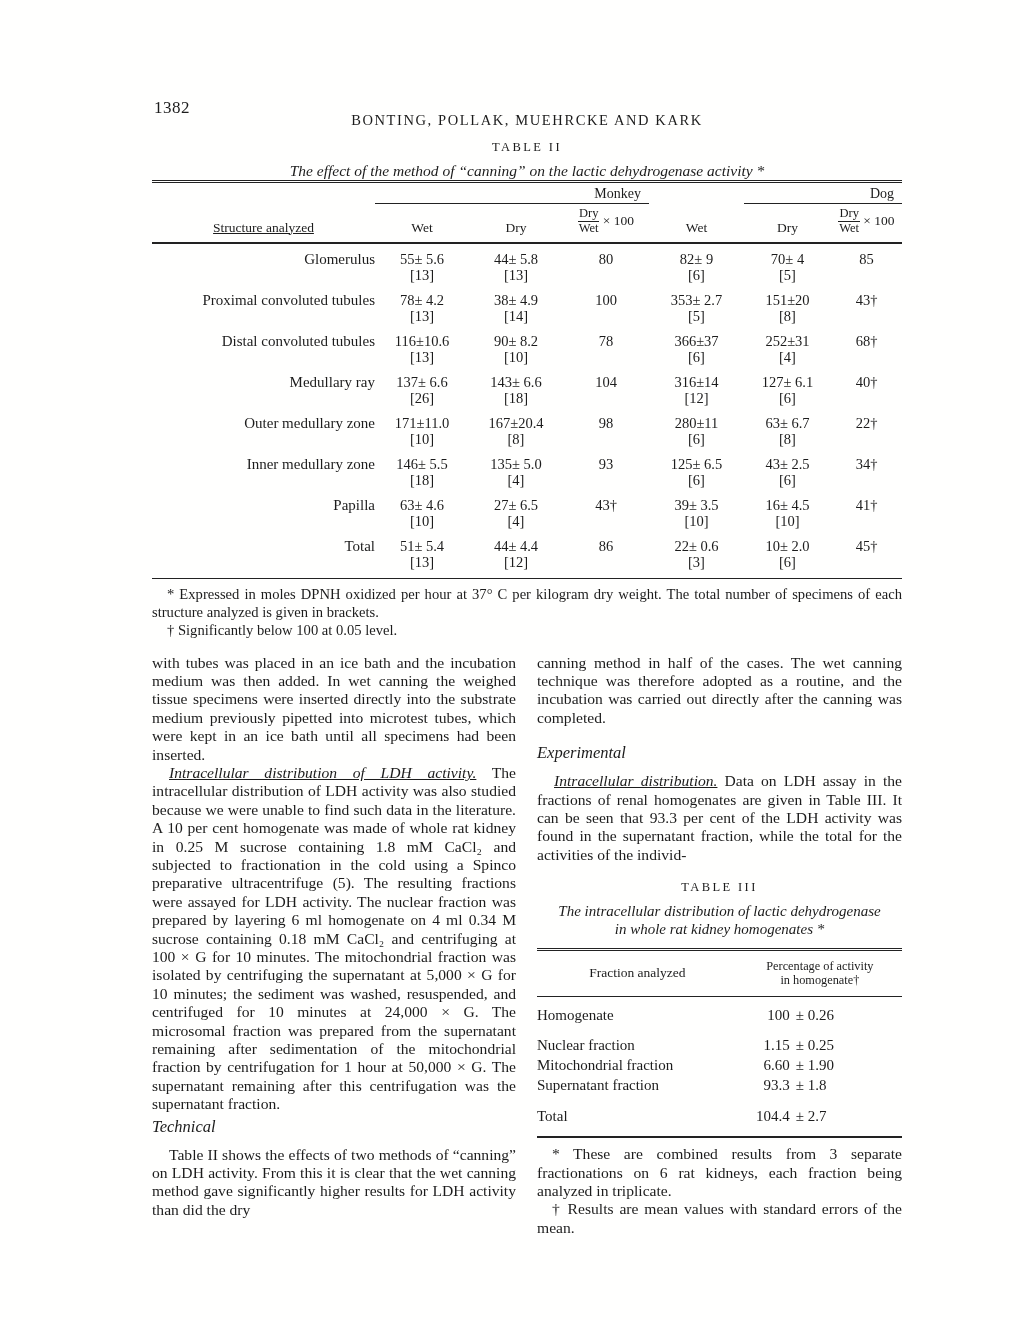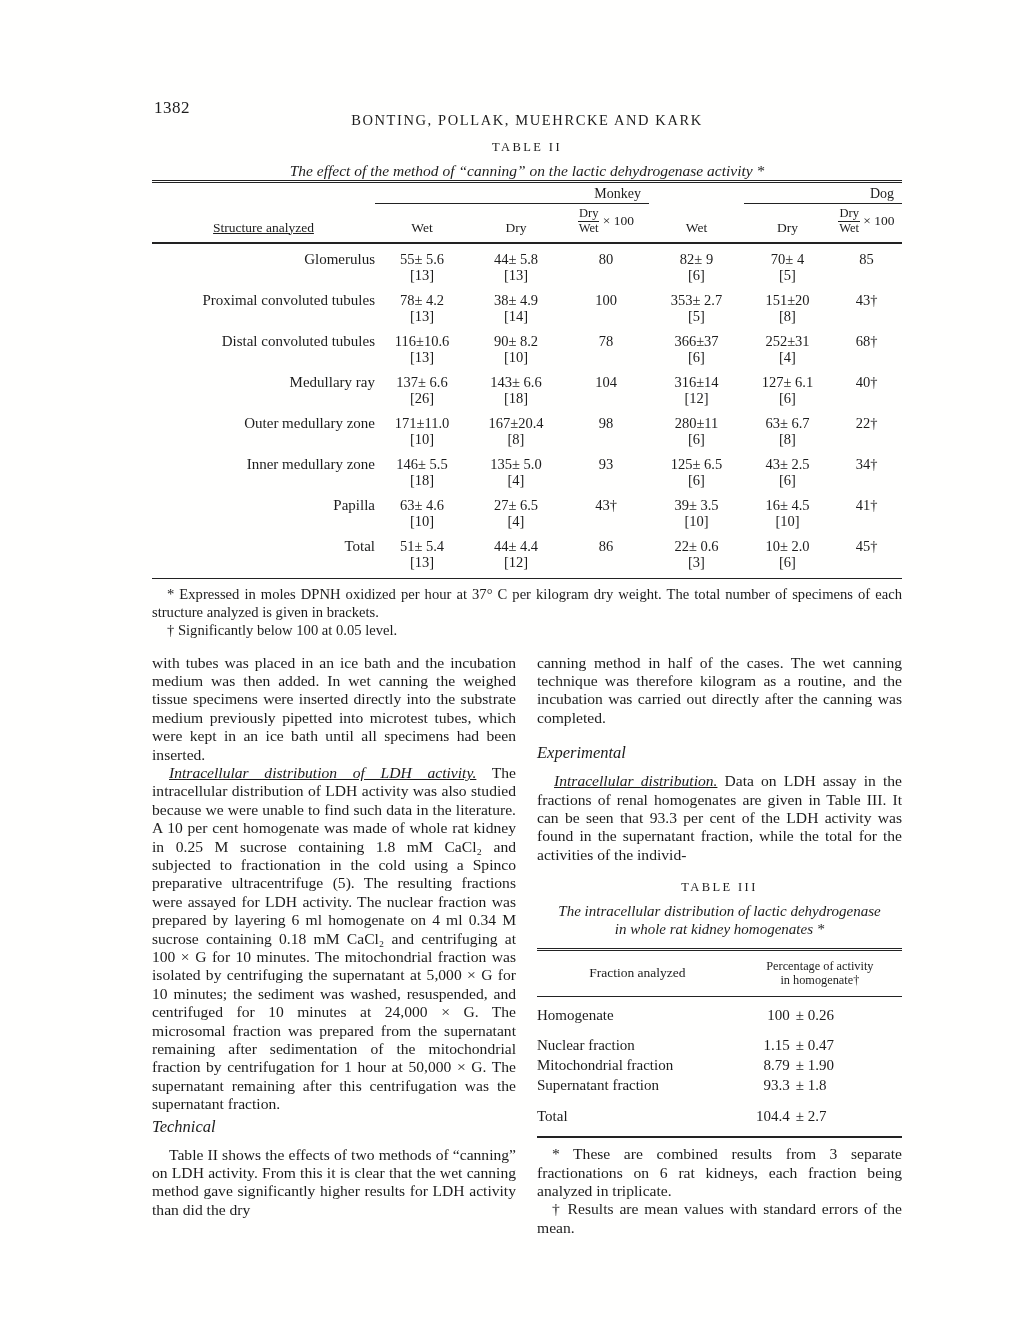--- a/index.html
+++ b/index.html
@@ -185,21 +185,21 @@
   <div class="columns">
 
     <div class="colL">
       <p>with tubes was placed in an ice bath and the incubation medium was then added. In wet canning the weighed tissue specimens were inserted directly into the substrate medium previously pipetted into microtest tubes, which were kept in an ice bath until all specimens had been inserted.</p>
       <p class="ind"><span class="lead-ital">Intracellular distribution of LDH activity.</span> <span>The intracellular distribution of LDH activity was also studied because we were unable to find such data in the literature. A 10 per cent homogenate was made of whole rat kidney in 0.25 M sucrose containing 1.8 mM CaCl₂ and subjected to fractionation in the cold using a Spinco preparative ultracentrifuge (5). The resulting fractions were assayed for LDH activity. The nuclear fraction was prepared by layering 6 ml homogenate on 4 ml 0.34 M sucrose containing 0.18 mM CaCl₂ and centrifuging at 100 × G for 10 minutes. The mitochondrial fraction was isolated by centrifuging the supernatant at 5,000 × G for 10 minutes; the sediment was washed, resuspended, and centrifuged for 10 minutes at 24,000 × G. The microsomal fraction was prepared from the supernatant remaining after sedimentation of the mitochondrial fraction by centrifugation for 1 hour at 50,000 × G. The supernatant remaining after this centrifugation was the supernatant fraction.</span></p>
       <div class="subhead">Technical</div>
       <p class="ind">Table II shows the effects of two methods of “canning” on LDH activity. From this it is clear that the wet canning method gave significantly higher results for LDH activity than did the dry</p>
     </div>
 
     <div class="colR">
-      <p>canning method in half of the cases. The wet canning technique was therefore kilogram as a routine, and the incubation was carried out directly after the canning was completed.</p>
+      <p>canning method in half of the cases. The wet canning technique was therefore adopted as a routine, and the incubation was carried out directly after the canning was completed.</p>
       <div class="subhead2">Experimental</div>
       <p class="ind"><span class="lead-ital">Intracellular distribution.</span> <span>Data on LDH assay in the fractions of renal homogenates are given in Table III. It can be seen that 93.3 per cent of the LDH activity was found in the supernatant fraction, while the total for the activities of the individ-</span></p>
 
       <div class="t3wrap">
         <div class="tcap">TABLE III</div>
         <div class="t3title">
           <div>The intracellular distribution of lactic dehydrogenase</div>
           <div>in whole rat kidney homogenates *</div>
         </div>
         <table class="t3">
@@ -212,25 +212,25 @@
               </th>
             </tr>
           </thead>
           <tbody>
             <tr class="r-homog">
               <td class="t3name">Homogenate</td>
               <td class="t3val"><span class="v3">100</span><span class="e3">± 0.26</span></td>
             </tr>
             <tr>
               <td class="t3name">Nuclear fraction</td>
-              <td class="t3val"><span class="v3">1.15</span><span class="e3">± 0.47</span></td>
+              <td class="t3val"><span class="v3">1.15</span><span class="e3">± 0.25</span></td>
             </tr>
             <tr>
               <td class="t3name">Mitochondrial fraction</td>
-              <td class="t3val"><span class="v3">8.79</span><span class="e3">± 1.90</span></td>
+              <td class="t3val"><span class="v3">6.60</span><span class="e3">± 1.90</span></td>
             </tr>
             <tr>
               <td class="t3name">Supernatant fraction</td>
               <td class="t3val"><span class="v3">93.3</span><span class="e3">± 1.8</span></td>
             </tr>
             <tr class="r-total">
               <td class="t3name">Total</td>
               <td class="t3val"><span class="v3">104.4</span><span class="e3">± 2.7</span></td>
             </tr>
           </tbody>

